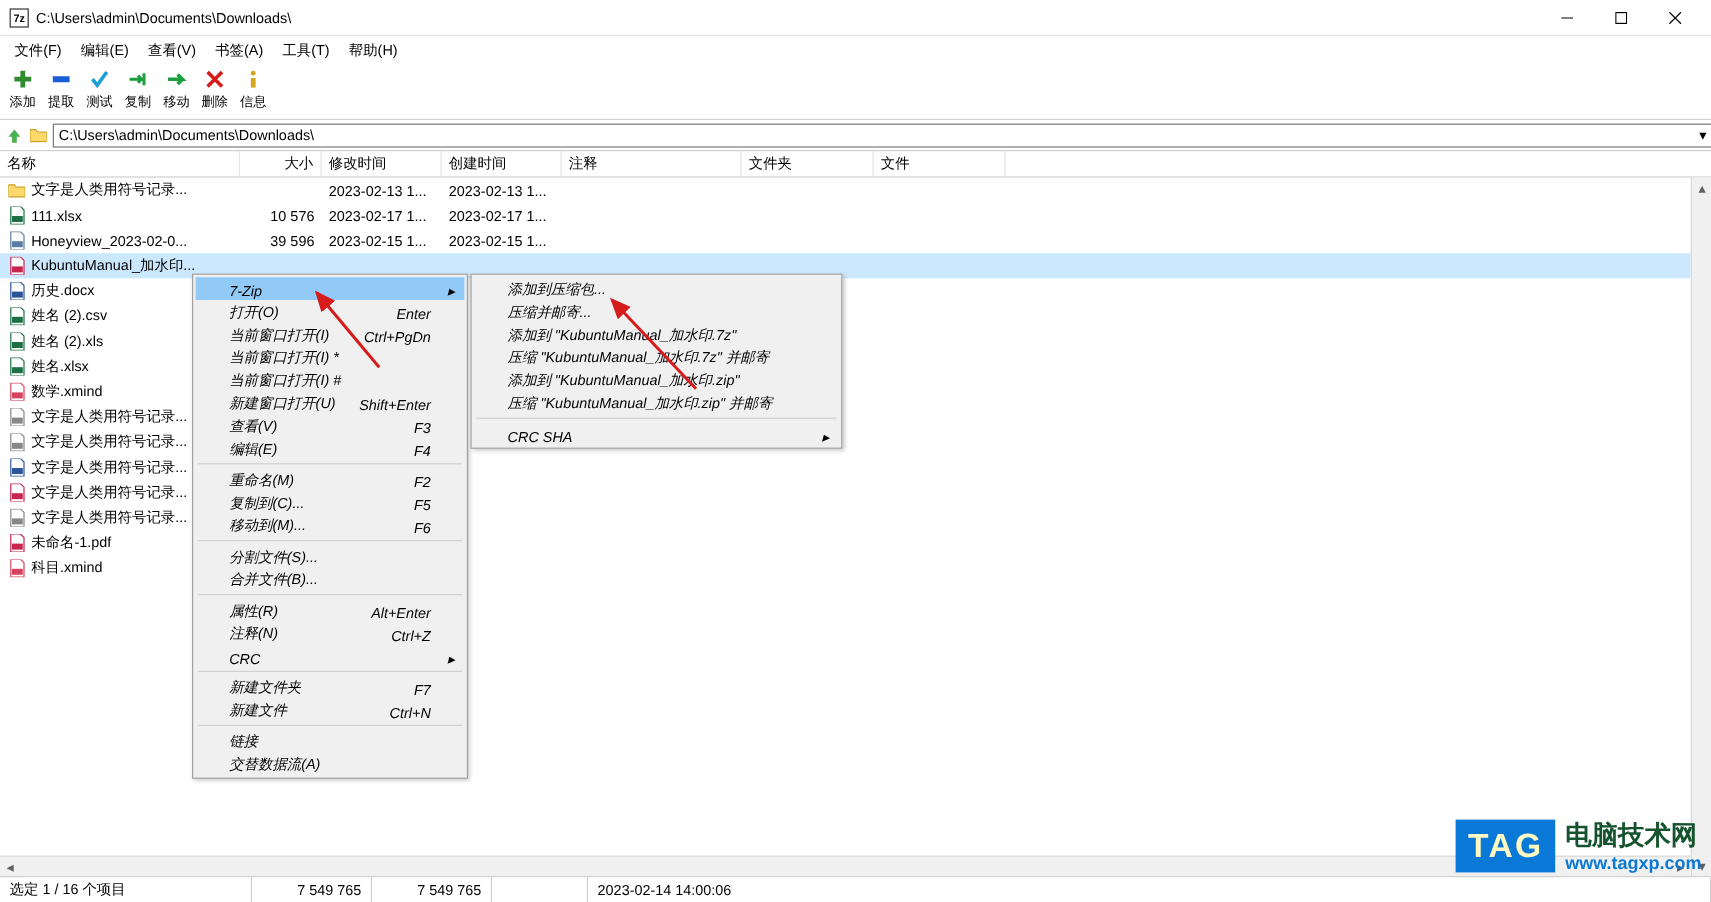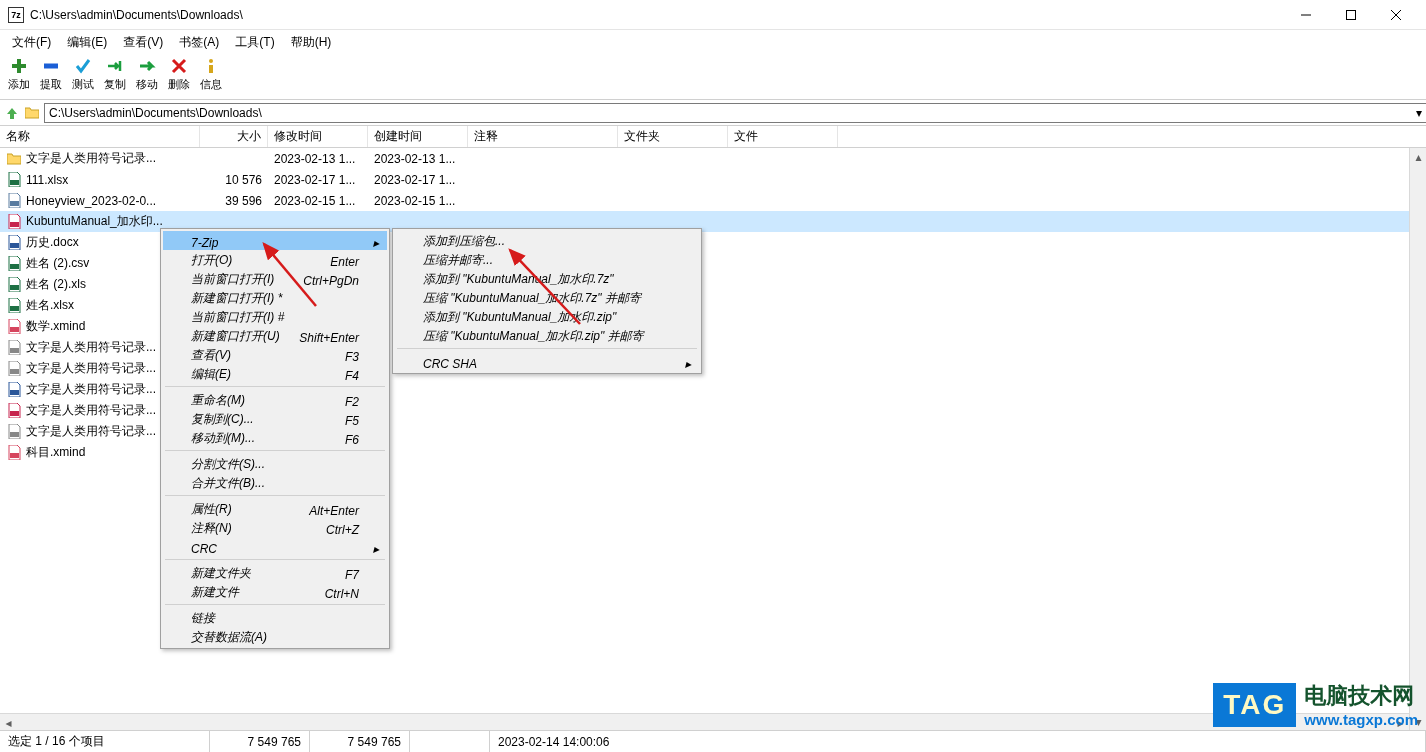--- a/index.html
+++ b/index.html
@@ -350,20 +350,32 @@
             </svg>
           </span>
           <span class="fname">文字是人类用符号记录...</span>
           <span class="fsize"></span>
           <span class="fmod">-02-14 1...</span>
           <span class="fcre"></span>
         </div>
         <div class="row">
           <span class="file-icon">
             <svg width="13" height="15">
+              <path d="M1 0h8l3 3v12H1z" fill="#fff" stroke="#c7254e"></path>
+              <rect x="2" y="8" width="9" height="5" fill="#c7254e"></rect>
+            </svg>
+          </span>
+          <span class="fname">未命名-1.pdf</span>
+          <span class="fsize"></span>
+          <span class="fmod">-02-10 1...</span>
+          <span class="fcre"></span>
+        </div>
+        <div class="row">
+          <span class="file-icon">
+            <svg width="13" height="15">
               <path d="M1 0h8l3 3v12H1z" fill="#fff" stroke="#d6455e"></path>
               <rect x="2" y="8" width="9" height="5" fill="#d6455e"></rect>
             </svg>
           </span>
           <span class="fname">科目.xmind</span>
           <span class="fsize"></span>
           <span class="fmod">-02-15 1...</span>
           <span class="fcre"></span>
         </div>
       </div>
@@ -393,21 +405,21 @@
     </div>
     <div class="ctx-item">
       <span>打开(O)</span>
       <span class="shortcut">Enter</span>
     </div>
     <div class="ctx-item">
       <span>当前窗口打开(I)</span>
       <span class="shortcut">Ctrl+PgDn</span>
     </div>
     <div class="ctx-item">
-      <span>新建窗口打开(I) *</span>
+      <span>当前窗口打开(I) *</span>
     </div>
     <div class="ctx-item">
       <span>当前窗口打开(I) #</span>
     </div>
     <div class="ctx-item">
       <span>新建窗口打开(U)</span>
       <span class="shortcut">Shift+Enter</span>
     </div>
     <div class="ctx-item">
       <span>查看(V)</span>

